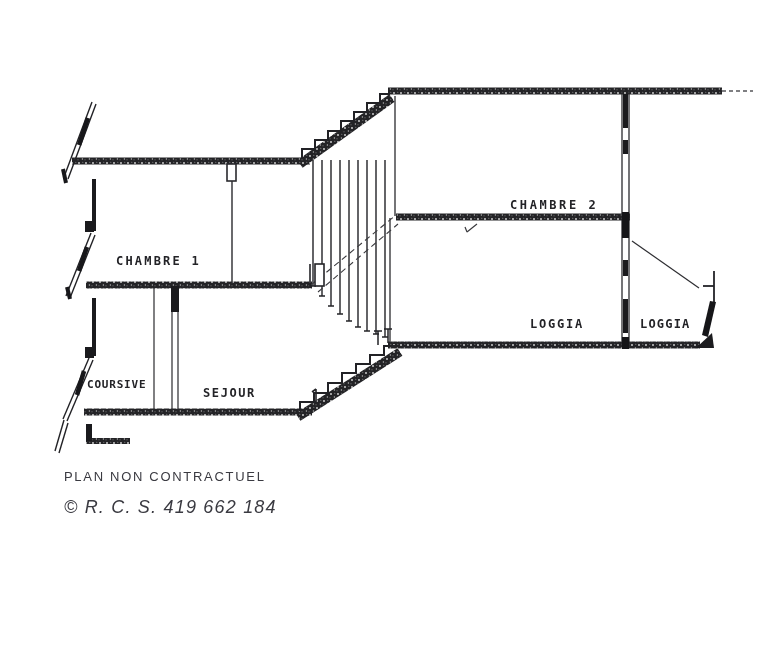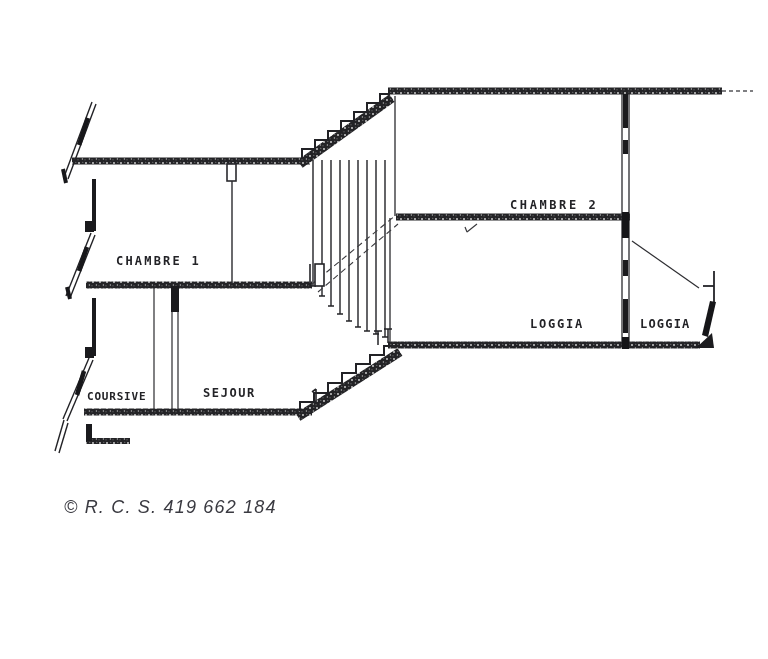--- a/index.html
+++ b/index.html
@@ -18,21 +18,21 @@
     font-weight:700;
     letter-spacing:2.2px;
     color:#232327;
     white-space:pre;
     transform-origin:left top;
   }
   .lbl-chambre1{left:116px;top:254px;}
   .lbl-chambre2{left:510px;top:191px;letter-spacing:2.6px;margin-top:7px;}
   .lbl-sejour{left:530px;top:317px;letter-spacing:1.8px;}
   .lbl-loggia{left:640px;top:317px;letter-spacing:1.2px;}
-  .lbl-coursive{left:87px;top:390px;font-size:11px;letter-spacing:0.8px;}
+  .lbl-coursive{left:87px;top:378px;font-size:11px;letter-spacing:0.8px;}
   .lbl-entree{left:203px;top:386px;letter-spacing:1.6px;}
   .caption{
     position:absolute;
     color:#3a3a41;
     font-weight:400;
   }
   .caption-disclaimer{left:64px;top:469px;font-size:13px;letter-spacing:1.7px;}
   .caption-rcs{left:64px;top:497px;font-size:18px;letter-spacing:1.2px;font-style:italic;}
 </style>
 </head>
@@ -160,15 +160,16 @@
     </g>
   </svg>
 
   <span class="room-label lbl-chambre1">CHAMBRE 1</span>
   <span class="room-label lbl-chambre2">CHAMBRE 2</span>
   <span class="room-label lbl-sejour">LOGGIA</span>
   <span class="room-label lbl-loggia">LOGGIA</span>
   <span class="room-label lbl-coursive">COURSIVE</span>
   <span class="room-label lbl-entree">SEJOUR</span>
 
+  <span class="caption caption-disclaimer">PLAN NON CONTRACTUEL</span>
   <span class="caption caption-rcs">© R. C. S. 419 662 184</span>
 
 </div>
 
 </body></html>

